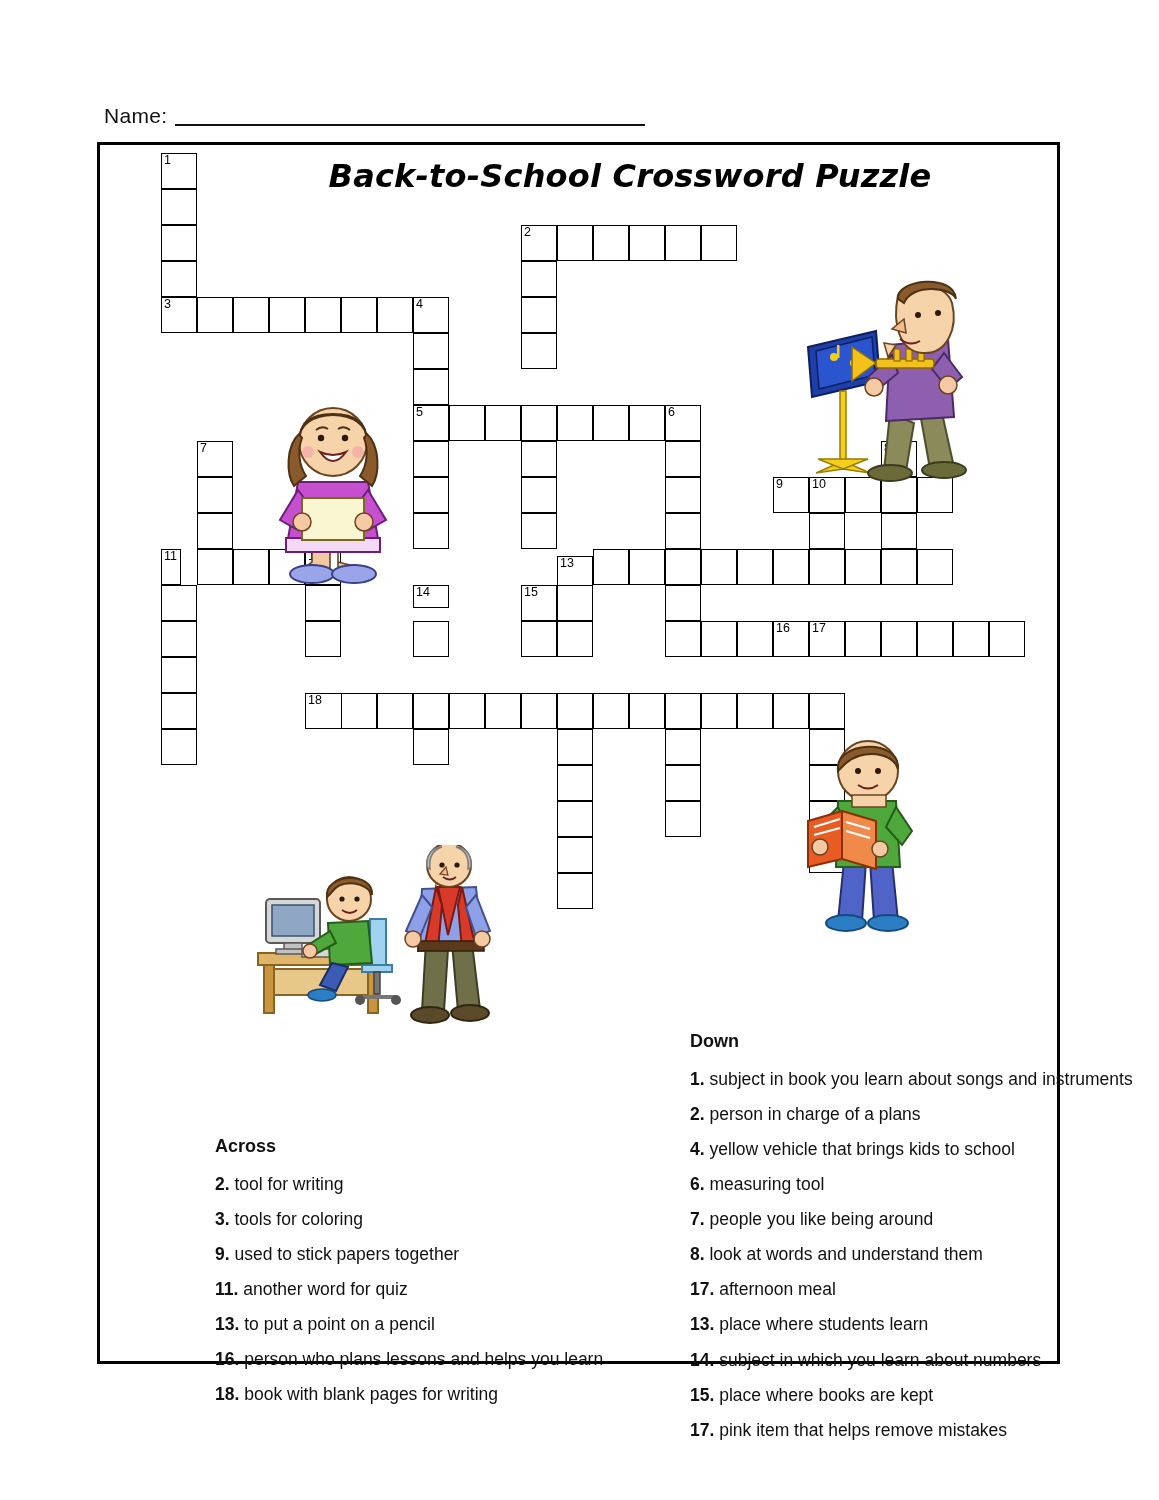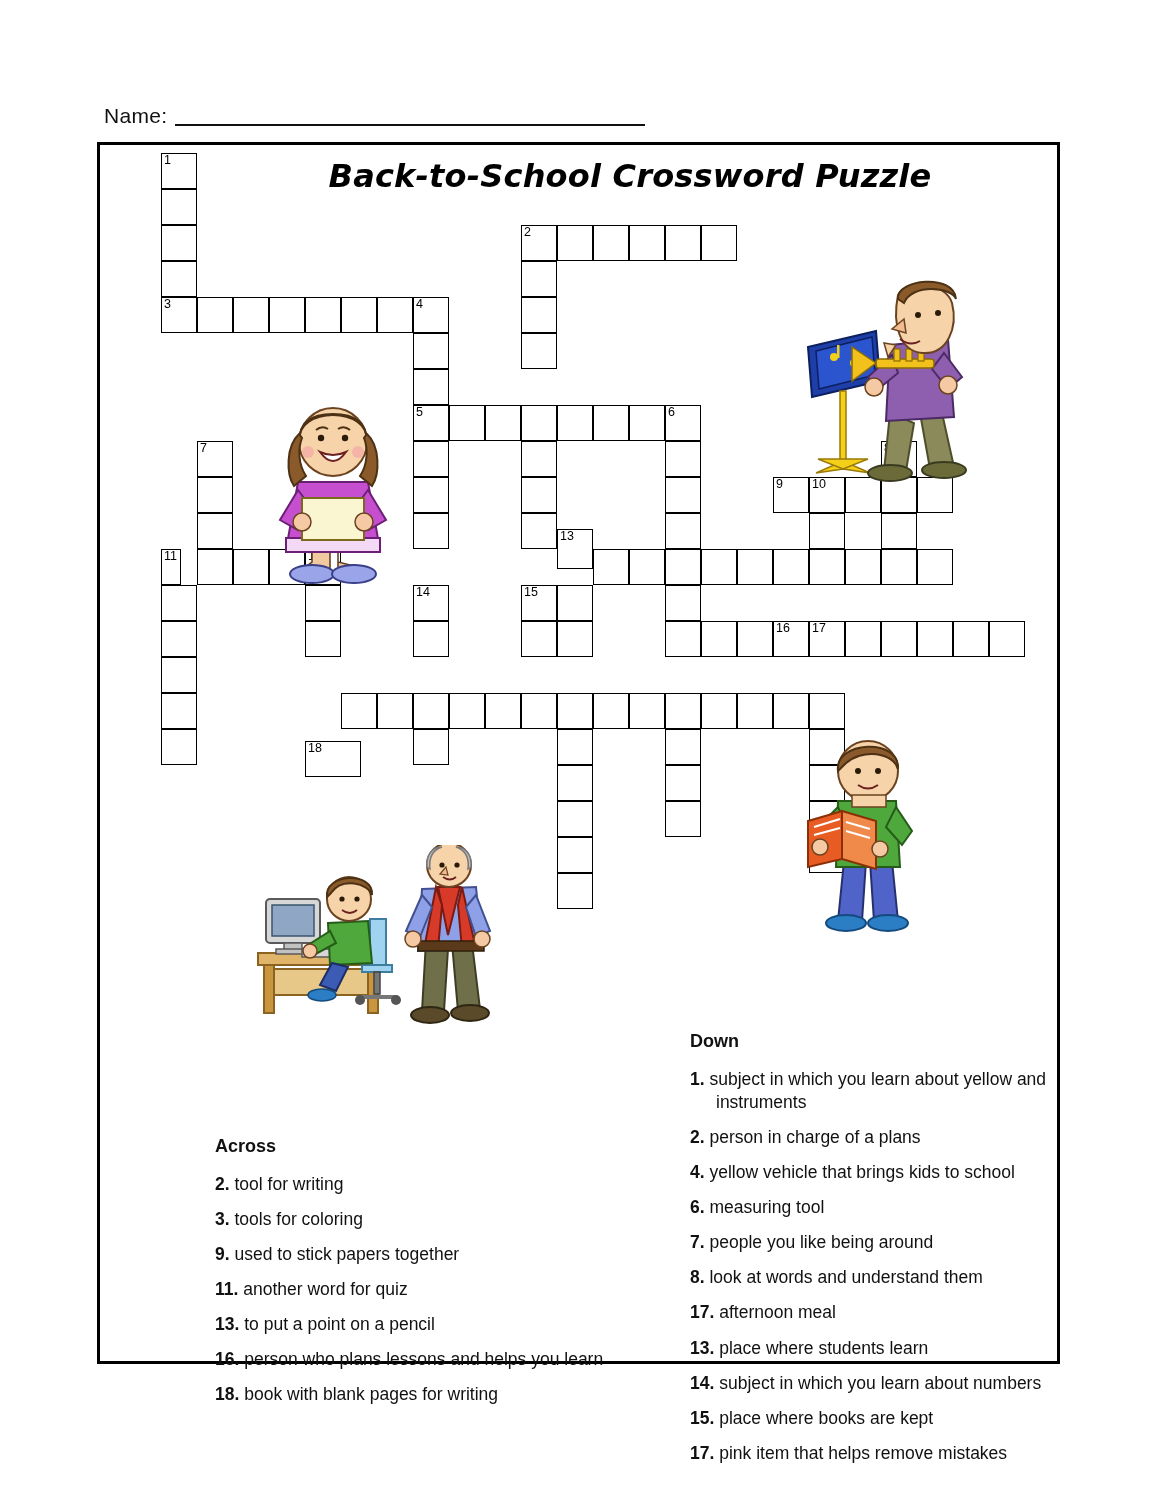--- a/index.html
+++ b/index.html
@@ -207,34 +207,34 @@
       <div class="cell" style="left: 205px; top: 404px; width: 36px; height: 36px;">
         <span class="num">12</span>
       </div>
       <div class="cell" style="left: 61px; top: 440px; width: 36px; height: 36px;"></div>
       <div class="cell" style="left: 205px; top: 440px; width: 36px; height: 36px;"></div>
       <div class="cell" style="left: 61px; top: 476px; width: 36px; height: 36px;"></div>
       <div class="cell" style="left: 205px; top: 476px; width: 36px; height: 36px;"></div>
       <div class="cell" style="left: 61px; top: 512px; width: 36px; height: 36px;"></div>
       <div class="cell" style="left: 61px; top: 548px; width: 36px; height: 36px;"></div>
       <div class="cell" style="left: 61px; top: 584px; width: 36px; height: 36px;"></div>
-      <div class="cell" style="left: 457px; top: 384px; width: 36px; height: 40px;">
+      <div class="cell" style="left: 457px; top: 411px; width: 36px; height: 40px;">
         <span class="num">13</span>
       </div>
       <div class="cell" style="left: 493px; top: 404px; width: 36px; height: 36px;"></div>
       <div class="cell" style="left: 529px; top: 404px; width: 36px; height: 36px;"></div>
       <div class="cell" style="left: 565px; top: 404px; width: 36px; height: 36px;"></div>
       <div class="cell" style="left: 601px; top: 404px; width: 36px; height: 36px;"></div>
       <div class="cell" style="left: 637px; top: 404px; width: 36px; height: 36px;"></div>
       <div class="cell" style="left: 673px; top: 404px; width: 36px; height: 36px;"></div>
       <div class="cell" style="left: 709px; top: 404px; width: 36px; height: 36px;"></div>
       <div class="cell" style="left: 745px; top: 404px; width: 36px; height: 36px;"></div>
       <div class="cell" style="left: 781px; top: 404px; width: 36px; height: 36px;"></div>
       <div class="cell" style="left: 817px; top: 404px; width: 36px; height: 36px;"></div>
-      <div class="cell" style="left: 313px; top: 440px; width: 36px; height: 36px; text-align: right;">
+      <div class="cell" style="left: 313px; top: 440px; width: 36px; height: 23px; text-align: right;">
         <span class="num">14</span>
       </div>
       <div class="cell" style="left: 421px; top: 440px; width: 36px; height: 36px;">
         <span class="num">15</span>
       </div>
       <div class="cell" style="left: 457px; top: 440px; width: 36px; height: 36px;"></div>
       <div class="cell" style="left: 565px; top: 440px; width: 36px; height: 36px;"></div>
       <div class="cell" style="left: 313px; top: 476px; width: 36px; height: 36px;"></div>
       <div class="cell" style="left: 421px; top: 476px; width: 36px; height: 36px;"></div>
       <div class="cell" style="left: 457px; top: 476px; width: 36px; height: 36px;"></div>
@@ -246,21 +246,21 @@
       </div>
       <div class="cell" style="left: 709px; top: 476px; width: 36px; height: 36px;">
         <span class="num">17</span>
       </div>
       <div class="cell" style="left: 745px; top: 476px; width: 36px; height: 36px;"></div>
       <div class="cell" style="left: 781px; top: 476px; width: 36px; height: 36px;"></div>
       <div class="cell" style="left: 817px; top: 476px; width: 36px; height: 36px;"></div>
       <div class="cell" style="left: 853px; top: 476px; width: 36px; height: 36px;"></div>
       <div class="cell" style="left: 889px; top: 476px; width: 36px; height: 36px;"></div>
       <div class="cell" style="left: 61px; top: 548px; width: 36px; height: 36px;"></div>
-      <div class="cell" style="left: 205px; top: 548px; width: 56px; height: 36px; margin-top: 48px;">
+      <div class="cell" style="left: 205px; top: 548px; width: 56px; height: 36px;">
         <span class="num">18</span>
       </div>
       <div class="cell" style="left: 241px; top: 548px; width: 36px; height: 36px;"></div>
       <div class="cell" style="left: 277px; top: 548px; width: 36px; height: 36px;"></div>
       <div class="cell" style="left: 313px; top: 548px; width: 36px; height: 36px;"></div>
       <div class="cell" style="left: 349px; top: 548px; width: 36px; height: 36px;"></div>
       <div class="cell" style="left: 385px; top: 548px; width: 36px; height: 36px;"></div>
       <div class="cell" style="left: 421px; top: 548px; width: 36px; height: 36px;"></div>
       <div class="cell" style="left: 457px; top: 548px; width: 36px; height: 36px;"></div>
       <div class="cell" style="left: 493px; top: 548px; width: 36px; height: 36px;"></div>
@@ -455,21 +455,21 @@
     <div class="clue"><b>3.</b> <span>tools for coloring</span></div>
     <div class="clue"><b>9.</b> <span>used to stick papers together</span></div>
     <div class="clue"><b>11.</b> <span>another word for quiz</span></div>
     <div class="clue"><b>13.</b> <span>to put a point on a pencil</span></div>
     <div class="clue"><b>16.</b> <span>person who plans lessons and helps you learn</span></div>
     <div class="clue"><b>18.</b> <span>book with blank pages for writing</span></div>
   </div>
 
   <div class="clues" id="down-clues">
     <div class="heading">Down</div>
-    <div class="clue"><b>1.</b> <span>subject in which you learn about yellow and instruments</span></div>
+    <div class="clue"><b>1.</b> <span>subject in book you learn about songs and instruments</span></div>
     <div class="clue"><b>2.</b> <span>person in charge of a plans</span></div>
     <div class="clue"><b>4.</b> <span>yellow vehicle that brings kids to school</span></div>
     <div class="clue"><b>6.</b> <span>measuring tool</span></div>
     <div class="clue"><b>7.</b> <span>people you like being around</span></div>
     <div class="clue"><b>8.</b> <span>look at words and understand them</span></div>
     <div class="clue"><b>17.</b> <span>afternoon meal</span></div>
     <div class="clue"><b>13.</b> <span>place where students learn</span></div>
     <div class="clue"><b>14.</b> <span>subject in which you learn about numbers</span></div>
     <div class="clue"><b>15.</b> <span>place where books are kept</span></div>
     <div class="clue"><b>17.</b> <span> pink item that helps remove mistakes</span></div>

